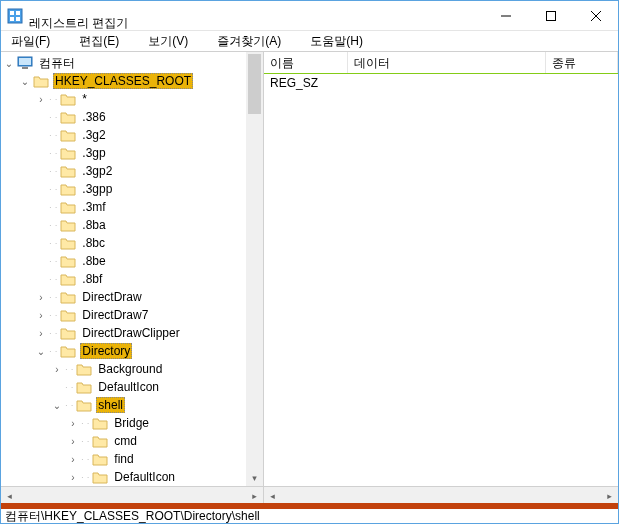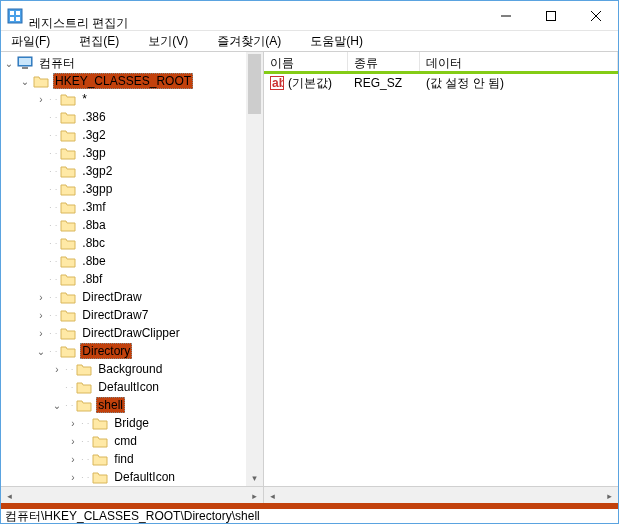--- a/index.html
+++ b/index.html
@@ -15,23 +15,23 @@
 .tree-pane { width: 263px; border-right: 1px solid #d0d0d0; display: flex; flex-direction: column; min-height: 0; }
 .tree-scroll { flex: 1; overflow: hidden; position: relative; }
 .tree { padding: 2px 0; }
 .node { display: flex; align-items: center; height: 18px; white-space: nowrap; }
 .expander { width: 16px; text-align: center; cursor: pointer; user-select: none; color: #666; font-size: 10px; }
 .expander.blank { visibility: hidden; }
 .dots { color: #bbb; letter-spacing: 3px; padding-right:0; font-size: 8px; }
 .folder-icon { width: 16px; height: 14px; margin-right: 4px; }
 .computer-icon { width: 16px; height: 14px; margin-right: 4px; }
 .node-label { padding: 0 2px; }
-.node-label.selected { background: #c2410c; border: 1px dotted #888; padding: 0 1px; }
+.node-label.selected { background: #eab308; border: 1px dotted #888; padding: 0 1px; }
 .list-pane { flex: 1; display: flex; flex-direction: column; min-height: 0; }
-.list-header { display: flex; height: 22px; border-bottom: 3px solid #84cc16; }
+.list-header { display: flex; height: 22px; border-bottom: 1px solid #84cc16; }
 .col { padding: 3px 6px; border-right: 1px solid #e5e5e5; }
 .col.name { width: 84px; } .col.type { width: 72px; } .col.data { flex: 1; }
 .list-body { flex: 1; overflow: hidden; }
 .row { display: flex; height: 18px; align-items: center; }
 .cell { padding: 0 6px; }
 .cell.name { width: 84px; display: flex; align-items: center; }
 .cell.type { width: 72px; } .cell.data { flex: 1; }
 .ab-icon { width: 14px; height: 14px; margin-right: 4px; }
 .hscroll { height: 17px; background: #f0f0f0; border-top: 1px solid #d0d0d0; position: relative; }
 .hscroll .arrow { position: absolute; top: 0; width: 17px; height: 17px; display: flex; align-items: center; justify-content: center; font-size: 9px; color: #666; }
@@ -294,34 +294,26 @@
     </div>
     <div class="hscroll">
       <div class="arrow l">◂</div>
       <div class="arrow r">▸</div>
     </div>
   </div>
 
   <div class="list-pane">
     <div class="list-header">
       <div class="col name">이름</div>
+      <div class="col data">데이터</div>
       <div class="col type">종류</div>
-      <div class="col data">데이터</div>
     </div>
     <div class="list-body">
       <div class="row">
-        <div class="cell name">
-          <svg class="ab-icon" viewBox="0 0 14 14">
-              <rect x="0.5" y="0.5" width="13" height="13" fill="#fff" stroke="#c33"></rect>
-              <text x="2" y="11" font-size="9" fill="#c33" font-weight="bold">ab</text>
-            </svg>
-          <span>(기본값)</span>
-        </div>
         <div class="cell type">REG_SZ</div>
-        <div class="cell data">(값 설정 안 됨)</div>
       </div>
     </div>
     <div class="hscroll">
       <div class="arrow l">◂</div>
       <div class="arrow r">▸</div>
     </div>
   </div>
 </div>
 
 <div class="statusbar">

